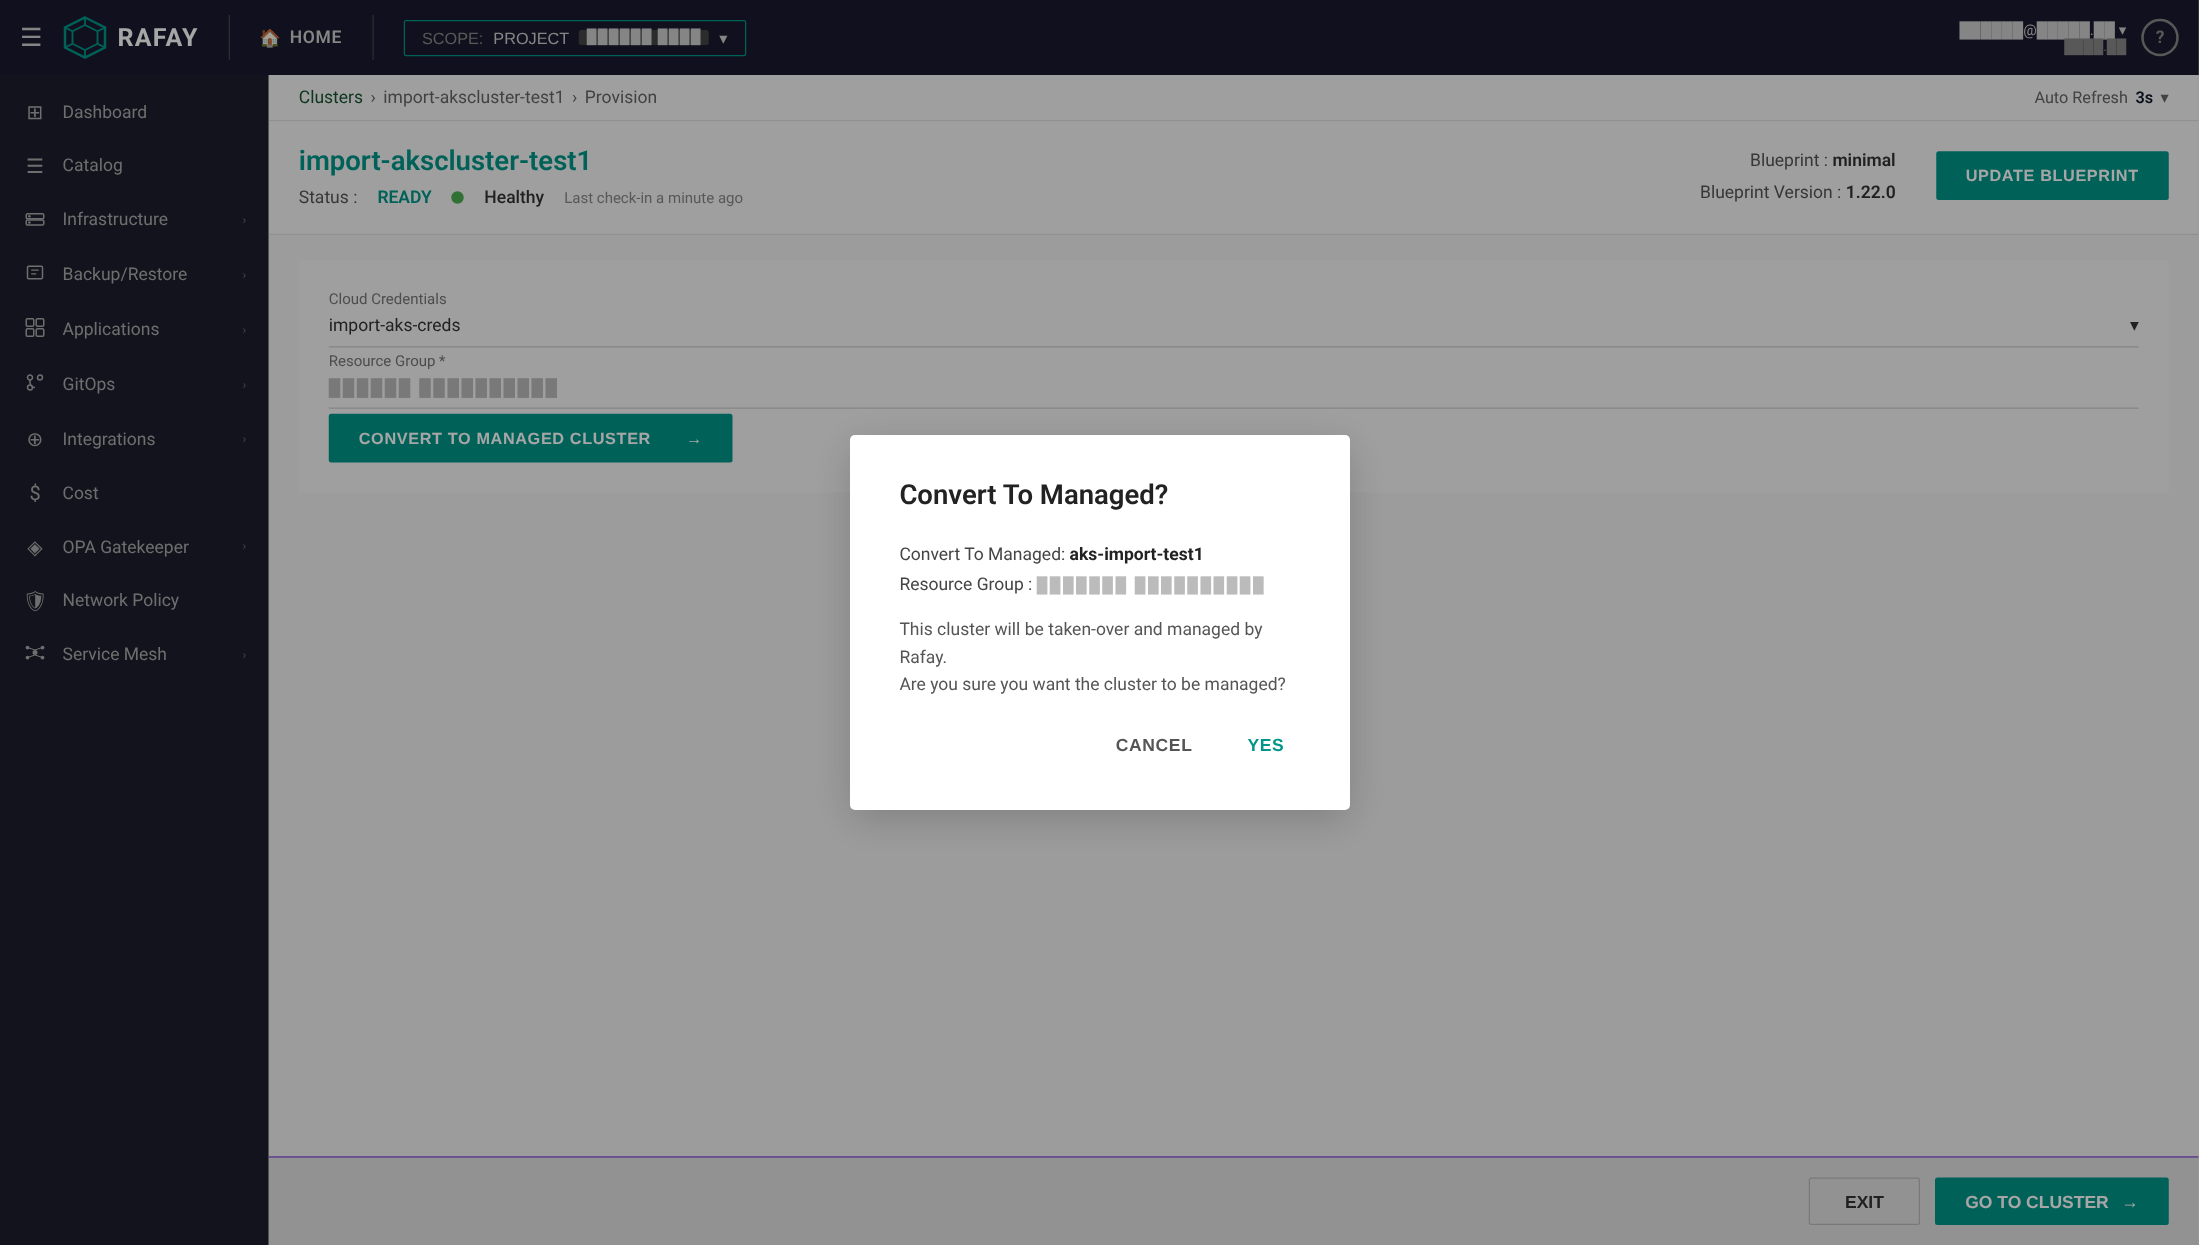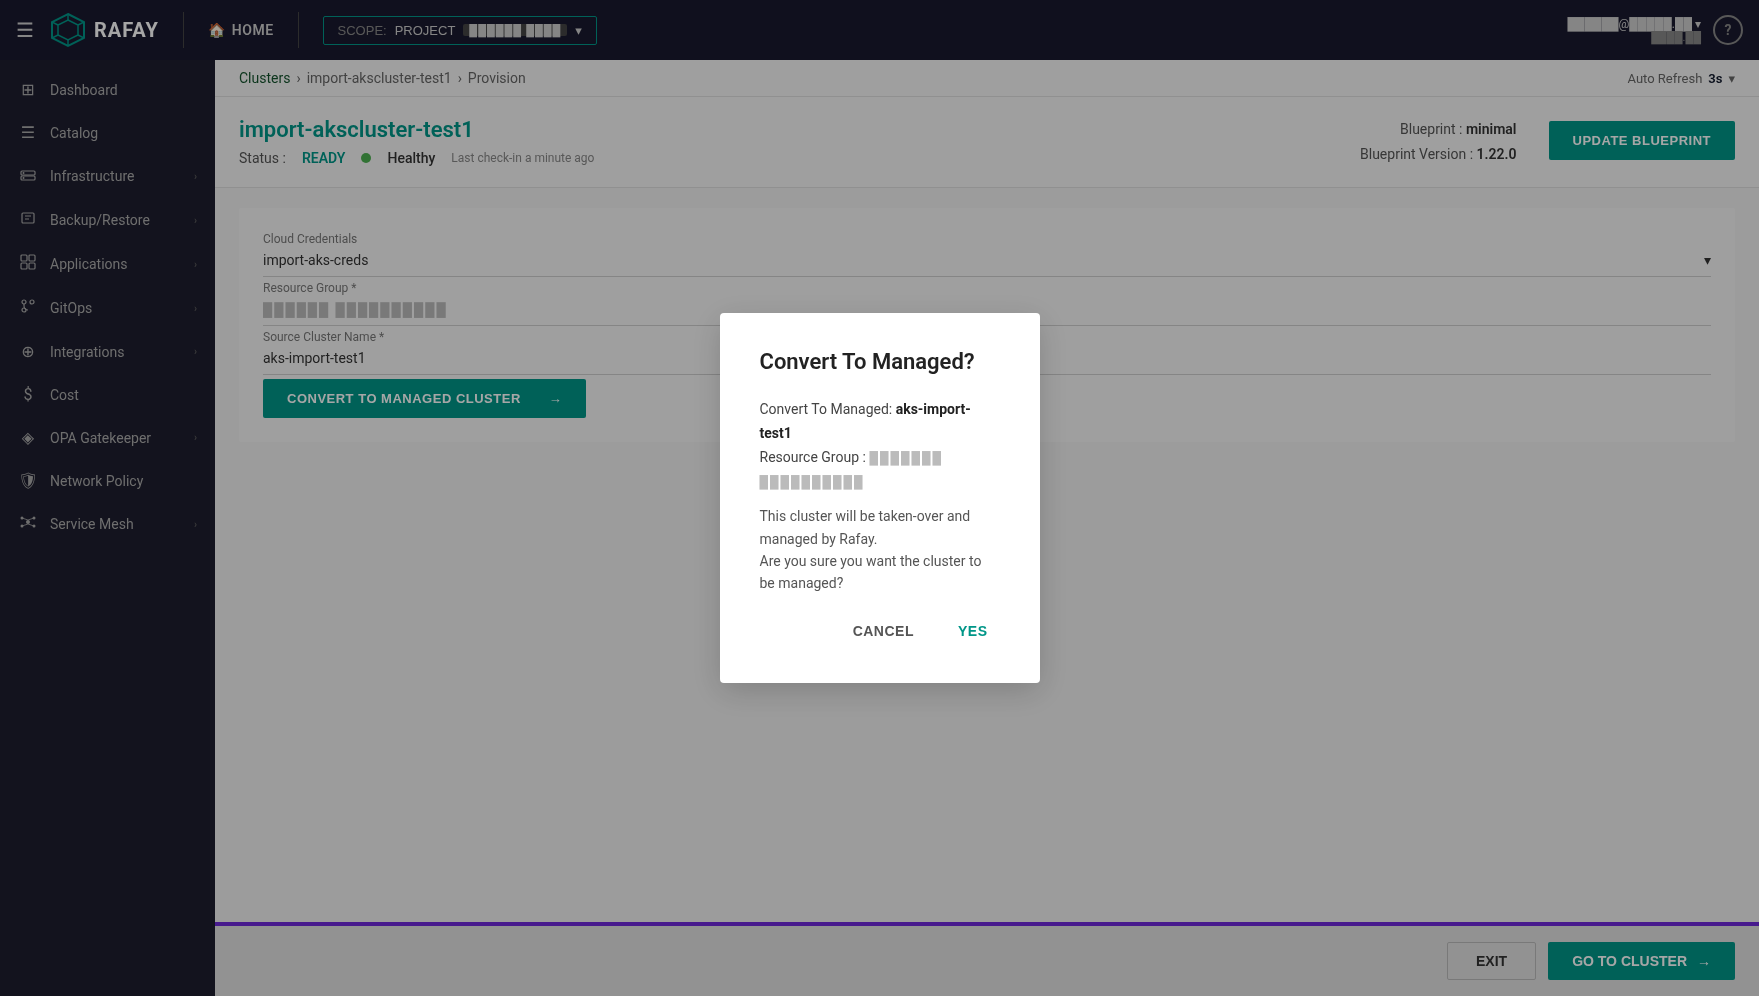--- a/index.html
+++ b/index.html
@@ -155,21 +155,21 @@
       gap: 28px;
     }
 
     
     .page-footer {
       background: #e0e0e0;
       padding: 16px 24px;
       display: flex;
       justify-content: flex-end;
       gap: 12px;
-      border-top: 4px solid #6d28d9;
+      border-top: 1px solid #6d28d9;
       flex-shrink: 0;
     }
     .exit-btn {
       background: #e0e0e0;
       color: #333;
       border: 1px solid #bbb;
       padding: 10px 28px;
       font-size: 14px;
       font-weight: 600;
       cursor: pointer;
@@ -196,21 +196,21 @@
       background: rgba(0,0,0,0.35);
       z-index: 200;
       display: flex;
       align-items: center;
       justify-content: center;
     }
     .dialog {
       background: white;
       border-radius: 4px;
       padding: 36px 40px;
-      width: 320px;
+      width: 400px;
       box-shadow: 0 8px 32px rgba(0,0,0,0.18);
     }
     .dialog-title { font-size: 22px; font-weight: 600; color: #222; margin-bottom: 24px; }
     .dialog-body { font-size: 14px; color: #444; line-height: 1.7; margin-bottom: 20px; }
     .dialog-body .field-label { color: #444; }
     .dialog-body .blurred-val { color: #bbb; letter-spacing: 2px; font-size: 12px; }
     .dialog-desc { font-size: 14px; color: #555; line-height: 1.6; margin-top: 12px; }
     .dialog-actions { display: flex; justify-content: flex-end; gap: 20px; align-items: center; margin-top: 20px; }
     .cancel-btn {
       background: none;
@@ -421,24 +421,20 @@
             <span>import-aks-creds</span>
             <span>▾</span>
           </div>
         </div>
         <div class="form-group">
           <label class="form-label">Resource Group *</label>
           <div class="form-value">
             <span class="form-blurred">██████ ██████████</span>
           </div>
         </div>
-        <div class="form-group">
-          <label class="form-label">Source Cluster Name *</label>
-          <div class="form-value">aks-import-test1</div>
-        </div>
         <button class="convert-btn">
           <span>CONVERT TO MANAGED CLUSTER</span>
           <span>→</span>
         </button>
       </div>
     </div>
 
     <div class="page-footer">
       <button class="exit-btn">EXIT</button>
       <button class="go-cluster-btn">

